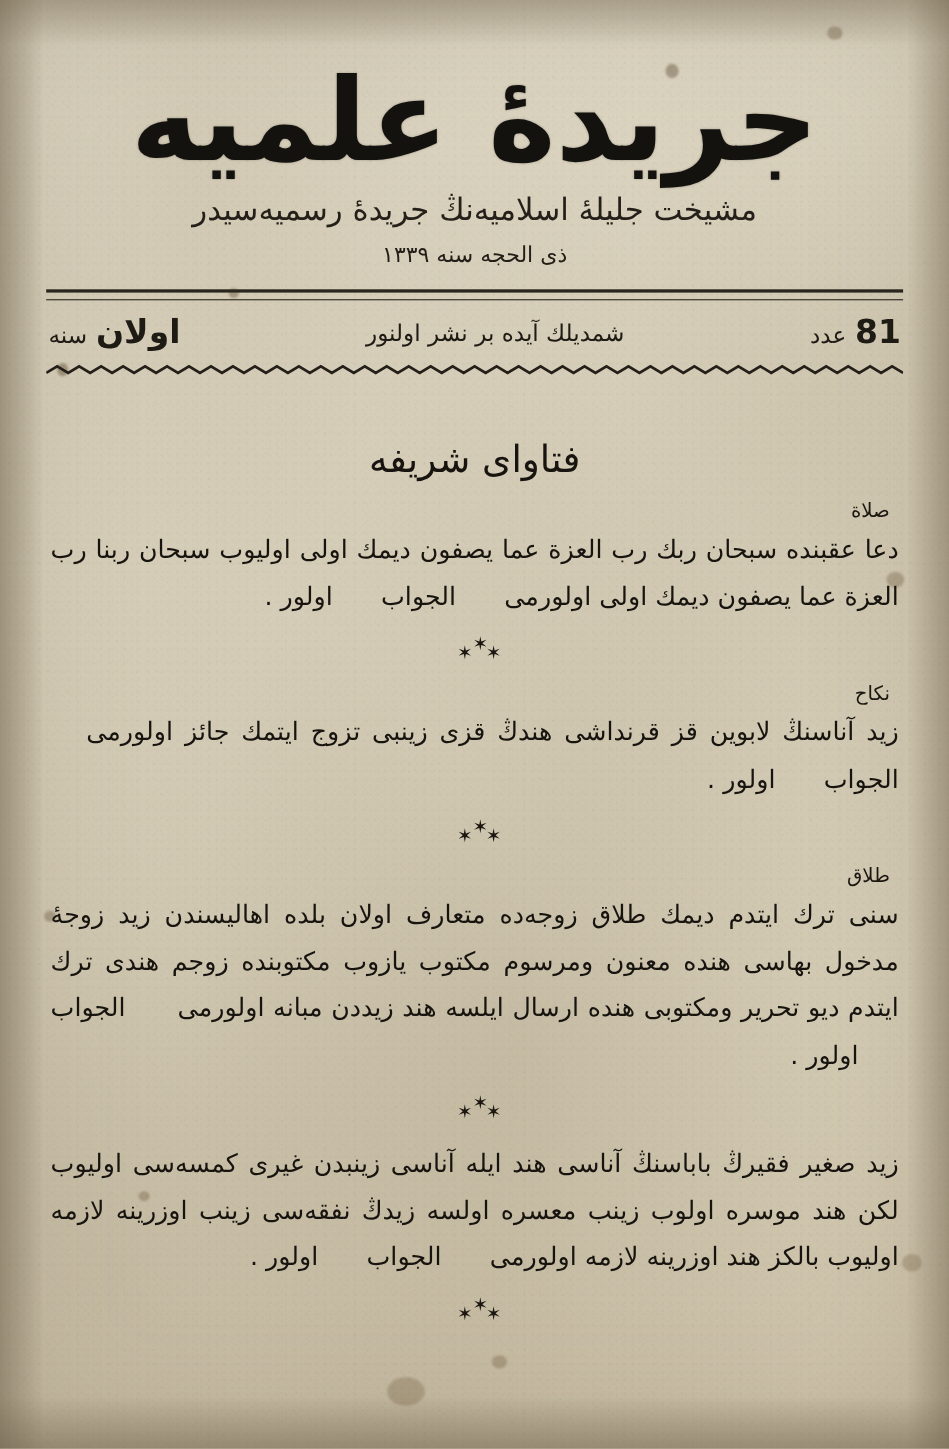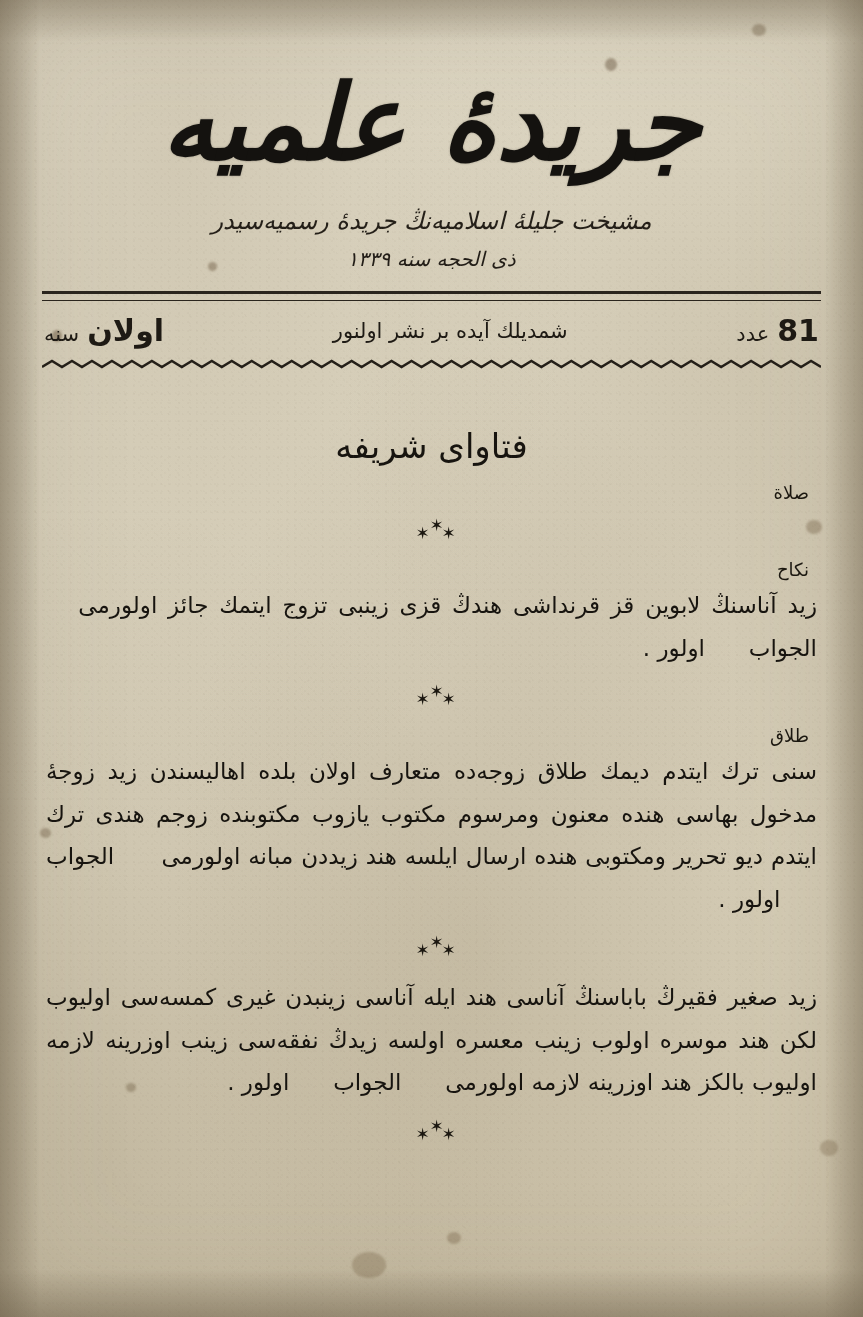--- a/index.html
+++ b/index.html
@@ -56,35 +56,34 @@
   .content {
     position: relative;
     z-index: 3;
     padding: 0 40px;
     color: #1c1a16;
   }
 
   
   .masthead {
     text-align: center;
-    padding-top: 58px;
-    font-style: italic;
+    padding-top: 44px;
   }
   .journal-title {
     font-family: "DejaVu Sans", sans-serif;
     font-size: 104px;
     line-height: 1.25;
     font-weight: 700;
     letter-spacing: -2px;
     color: #14120f;
     text-shadow: 0 0 2px rgba(30,25,18,0.35);
   }
   .journal-subtitle {
-    margin-top: 19px;
-    font-size: 24px;
+    margin-top: 0;
+    font-size: 28px;
     color: #241f18;
     letter-spacing: 0px;
   }
   .issue-date {
     margin-top: 12px;
     font-size: 20px;
     color: #221d17;
   }
 
   
@@ -209,20 +208,27 @@
     </div>
 
     <svg class="wavy-rule" viewBox="0 0 780 14" preserveAspectRatio="none">
       <path d="M0,9 L10,3 L20,9 L30,3 L40,9 L50,3 L60,9 L70,3 L80,9 L90,3 L100,9 L110,3 L120,9 L130,3 L140,9 L150,3 L160,9 L170,3 L180,9 L190,3 L200,9 L210,3 L220,9 L230,3 L240,9 L250,3 L260,9 L270,3 L280,9 L290,3 L300,9 L310,3 L320,9 L330,3 L340,9 L350,3 L360,9 L370,3 L380,9 L390,3 L400,9 L410,3 L420,9 L430,3 L440,9 L450,3 L460,9 L470,3 L480,9 L490,3 L500,9 L510,3 L520,9 L530,3 L540,9 L550,3 L560,9 L570,3 L580,9 L590,3 L600,9 L610,3 L620,9 L630,3 L640,9 L650,3 L660,9 L670,3 L680,9 L690,3 L700,9 L710,3 L720,9 L730,3 L740,9 L750,3 L760,9 L770,3 L780,9" fill="none" stroke="#241f18" stroke-width="2.4" stroke-linejoin="miter"></path>
     </svg>
 
     <div class="section-heading">فتاواى شريفه</div>
 
     <div class="entry">
       <div class="entry-label">صلاة</div>
+      <div class="entry-text">
+        <span>دعا عقبنده سبحان ربك رب العزة عما يصفون ديمك اولى اوليوب سبحان ربنا رب العزة عما يصفون ديمك اولى اولورمى</span>
+        <span class="tail">&nbsp;&nbsp;&nbsp;&nbsp;</span>
+        <span>الجواب</span>
+        <span class="tail">&nbsp;&nbsp;&nbsp;&nbsp;</span>
+        <span>اولور .</span>
+      </div>
     </div>
     <div class="sep">
       <span class="star s1">✶</span>
       <span class="star s2">✶</span>
       <span class="star s3">✶</span>
     </div>
 
     <div class="entry">
       <div class="entry-label">نكاح</div>
       <div class="entry-text">

